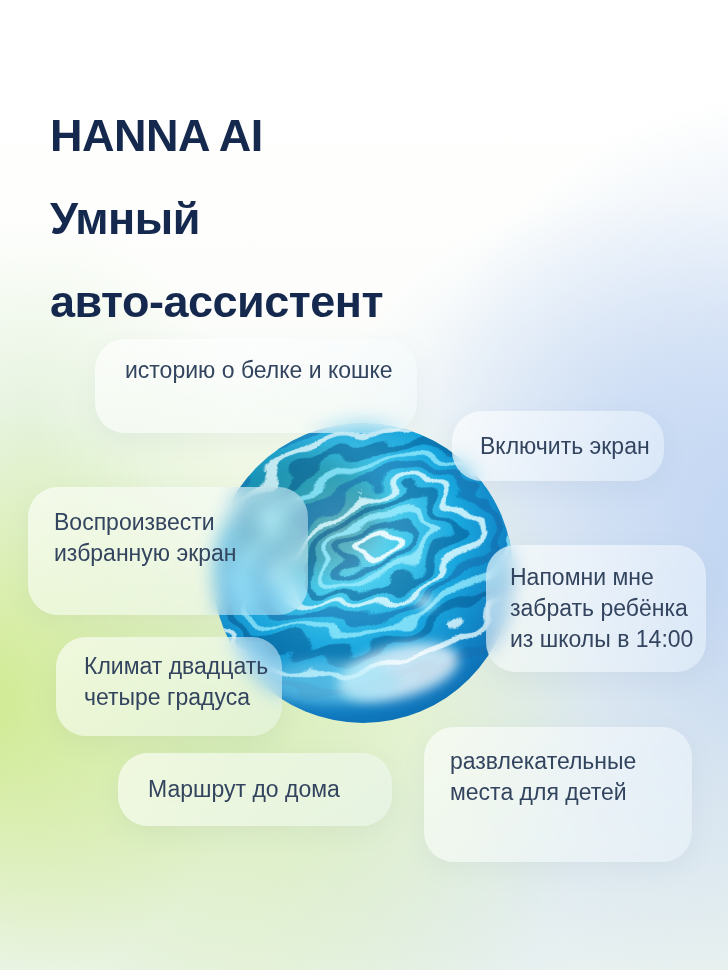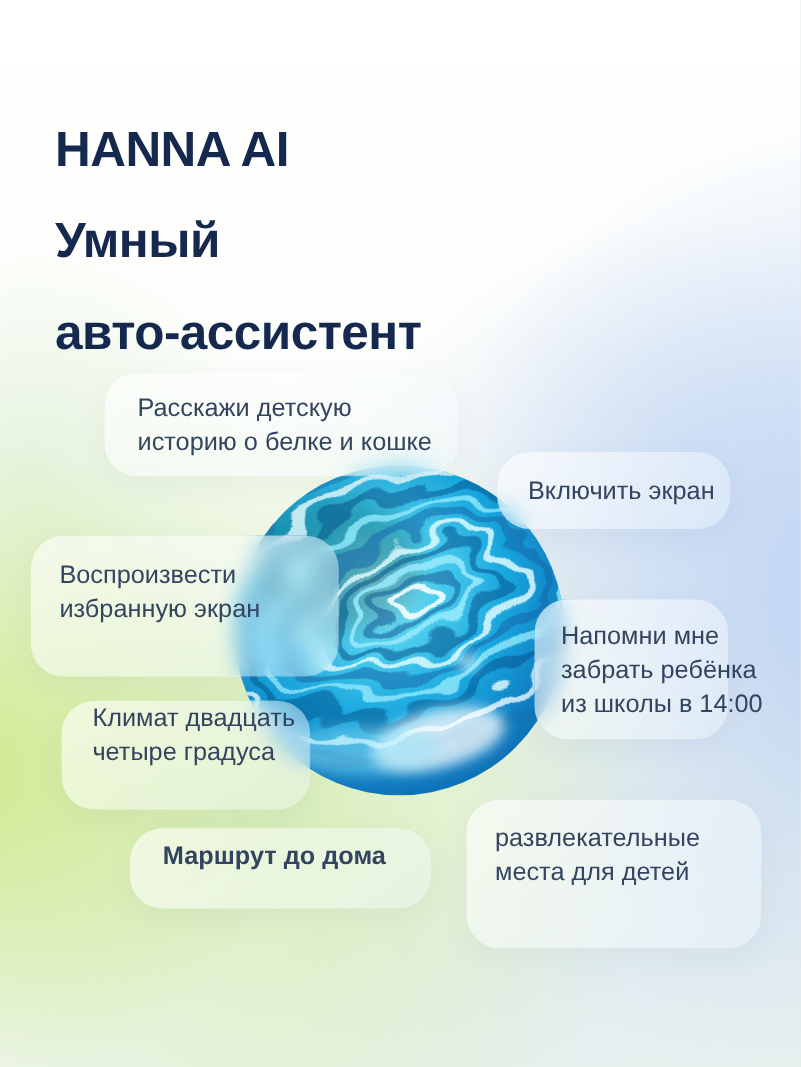--- a/index.html
+++ b/index.html
@@ -46,23 +46,23 @@
     box-shadow:0 8px 26px rgba(90,115,145,0.07);
     color:#33445f;
     font-size:23px;
     line-height:31px;
   }
   .bubble .bline{white-space:nowrap;}
 
   #b1{left:95px;  top:339px; width:322px; height:94px;  padding:16px 0 0 30px;}
   #b2{left:452px; top:411px; width:212px; height:70px;  padding:20px 0 0 28px;}
   #b3{left:28px;  top:487px; width:280px; height:128px; padding:20px 0 0 26px;}
-  #b4{left:486px; top:545px; width:176px; height:127px; padding:17px 0 0 24px;}
-  #b5{left:56px;  top:637px; width:226px; height:99px;  padding:0 0 0 28px;}
-  #b6{left:118px; top:753px; width:274px; height:73px;  padding:9px 0 0 30px;font-weight:bold;}
+  #b4{left:486px; top:545px; width:220px; height:127px; padding:17px 0 0 24px;}
+  #b5{left:56px;  top:637px; width:226px; height:99px;  padding:14px 0 0 28px;}
+  #b6{left:118px; top:753px; width:274px; height:73px;  padding:21px 0 0 30px;}
   #b7{left:424px; top:727px; width:268px; height:135px; padding:19px 0 0 26px;}
 </style>
 </head>
 <body>
 
 <div class="canvas">
 
   <div class="title-block">
     <div class="line">HANNA AI</div>
     <div class="line">Умный</div>
@@ -111,21 +111,20 @@
           <ellipse cx="168" cy="128" rx="198" ry="134" stroke="rgba(17,110,175,0.50)" stroke-width="10"></ellipse>
         </g>
         <ellipse cx="188" cy="252" rx="62" ry="26" transform="rotate(-14 188 252)" fill="rgba(255,255,255,0.75)" filter="url(#softBlurSm)"></ellipse>
         <ellipse cx="120" cy="262" rx="70" ry="22" fill="rgba(150,230,250,0.45)" filter="url(#softBlurSm)"></ellipse>
         <ellipse cx="215" cy="182" rx="9" ry="6" fill="rgba(240,253,255,0.9)" filter="url(#softBlurSm)"></ellipse>
       </g>
     </svg>
   </div>
 
   <div class="bubble" id="b1">
-    <div class="bline">Расскажи детскую</div>
     <div class="bline">историю о белке и кошке</div>
   </div>
 
   <div class="bubble" id="b2">
     <div class="bline">Включить экран</div>
   </div>
 
   <div class="bubble" id="b3">
     <div class="bline">Воспроизвести</div>
     <div class="bline">избранную экран</div>

